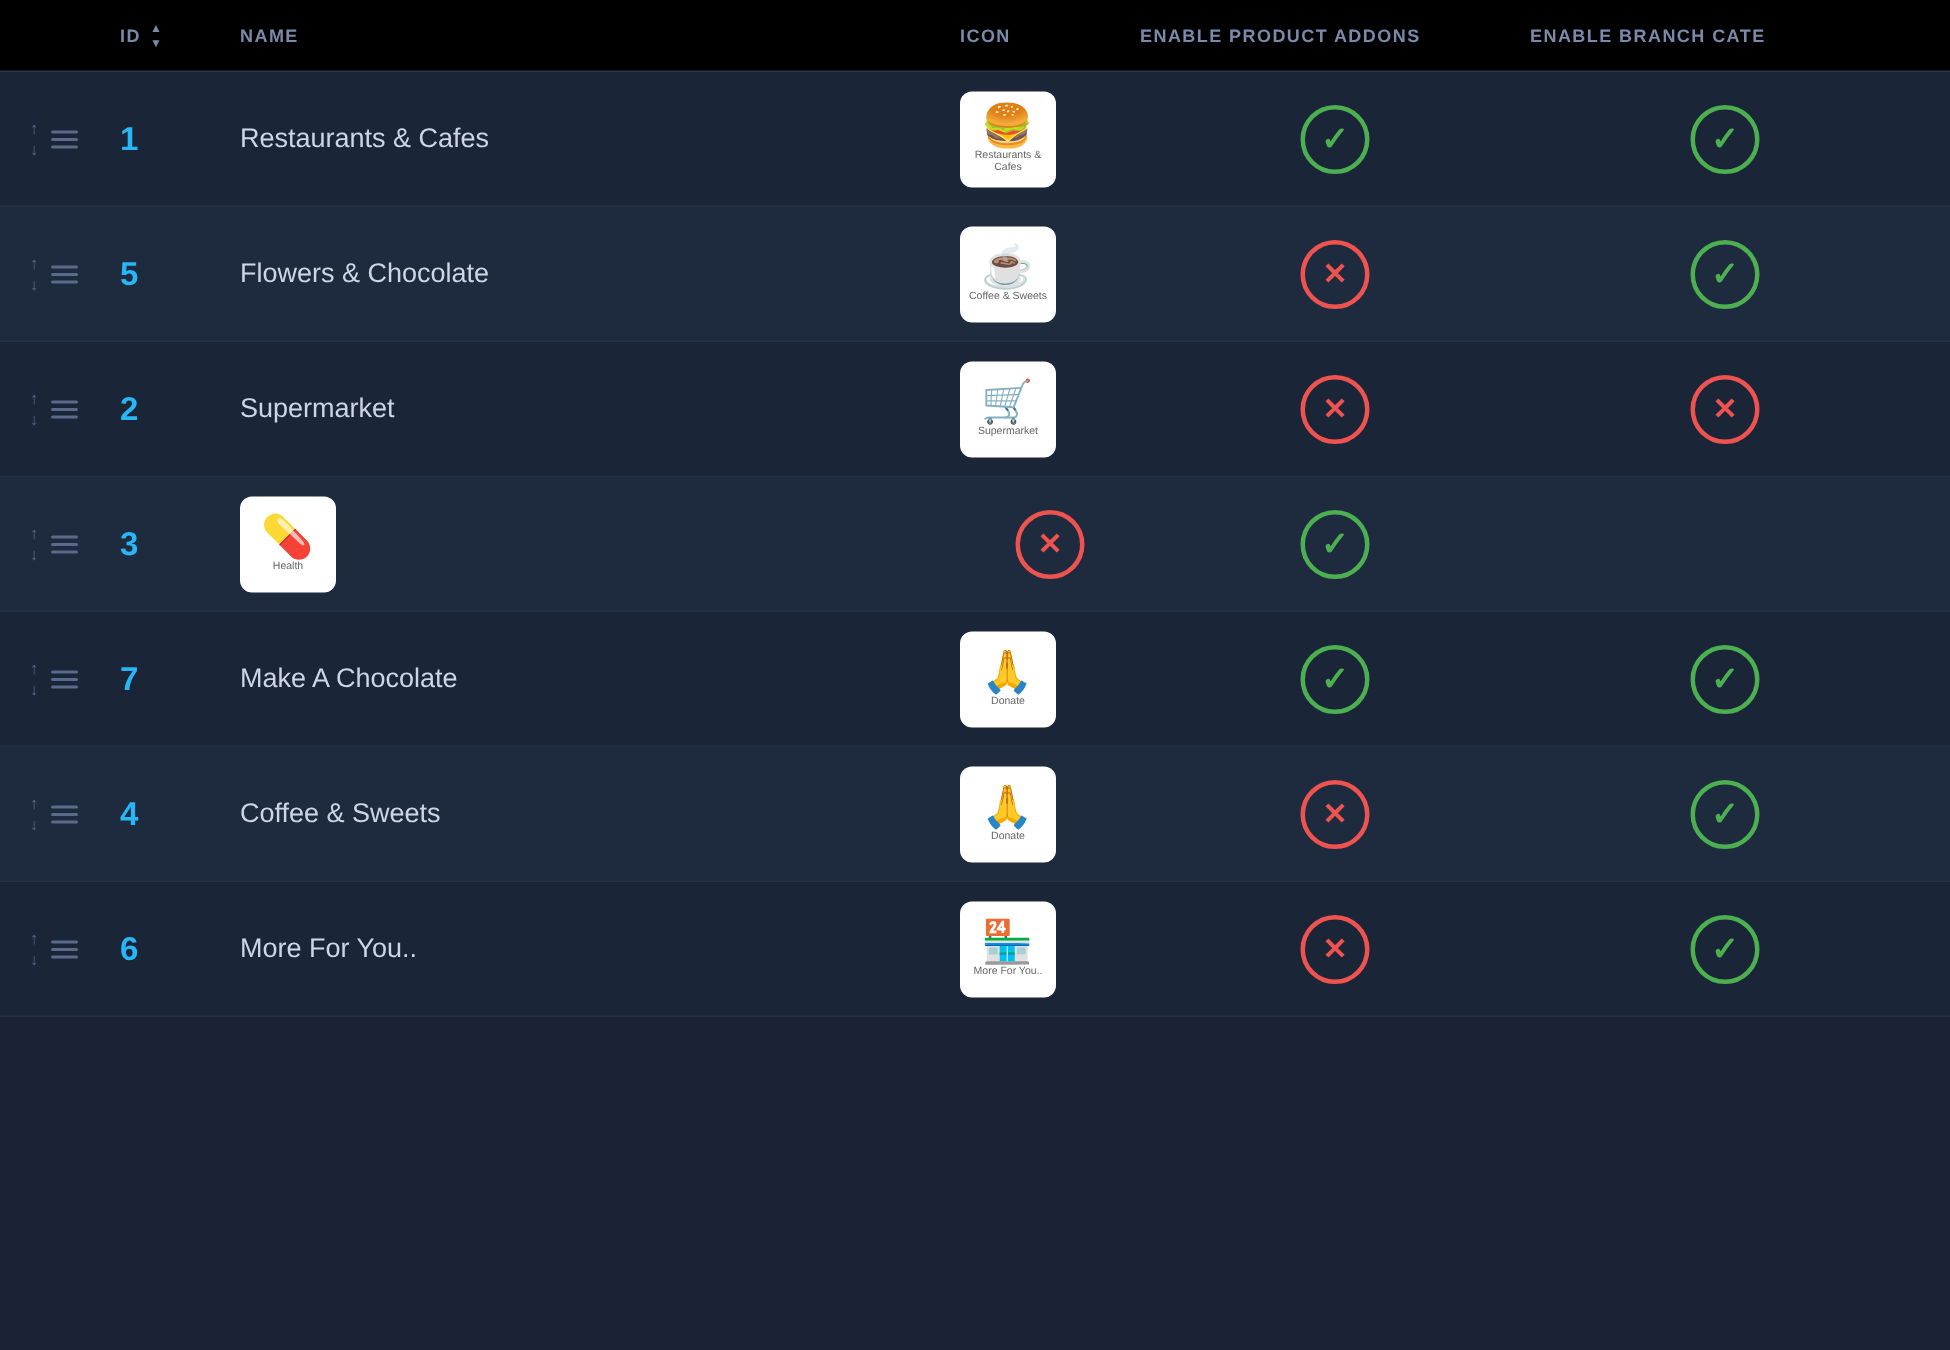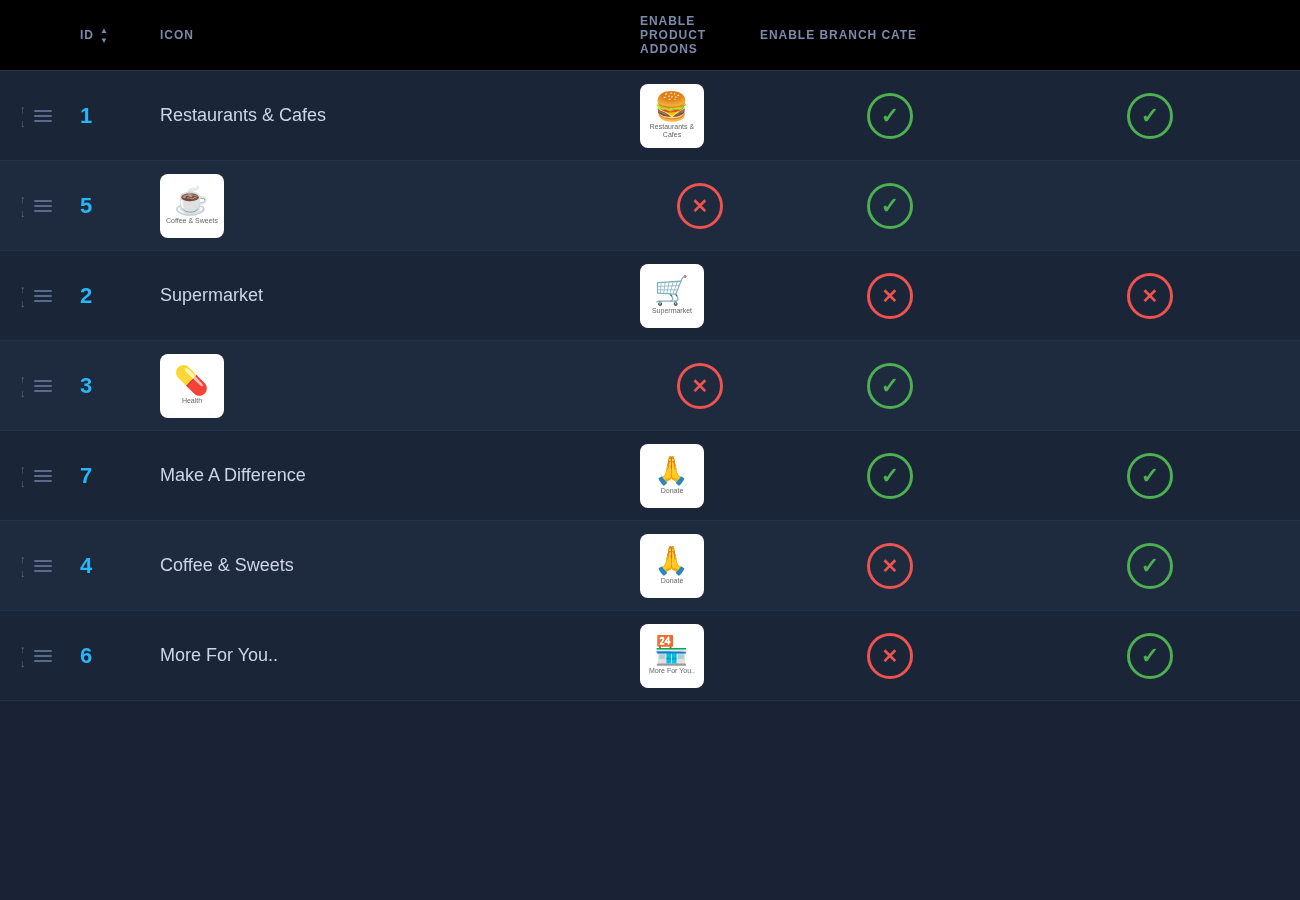--- a/index.html
+++ b/index.html
@@ -184,20 +184,21 @@
 
   <div class="table-header">
     <div class="col-label"></div>
     <div class="col-label col-id">
       <span>ID</span>
       <div class="sort-arrows">
         <span>▲</span>
         <span>▼</span>
       </div>
     </div>
+    <div class="col-label">NAME</div>
     <div class="col-label">ICON</div>
     <div class="col-label">ENABLE PRODUCT ADDONS</div>
     <div class="col-label">ENABLE BRANCH CATE</div>
   </div>
 
   <div id="table-body">
       <div class="table-row">
     <div class="drag-handle-cell">
       <div class="drag-arrows">
         <span>↑</span>
@@ -230,20 +231,21 @@
         <span>↑</span>
         <span>↓</span>
       </div>
       <div class="drag-lines">
         <span></span>
         <span></span>
         <span></span>
       </div>
     </div>
     <div class="row-id">5</div>
+    <div class="row-name">Flowers &amp; Chocolate</div>
     <div class="icon-cell">
       <div class="icon-box">
         <span class="icon-emoji">☕</span>
         <span class="icon-label">Coffee &amp; Sweets</span>
       </div>
     </div>
     <div class="status-cell">
       <div class="status-icon disabled"></div>
     </div>
     <div class="status-cell">
@@ -309,21 +311,21 @@
         <span>↑</span>
         <span>↓</span>
       </div>
       <div class="drag-lines">
         <span></span>
         <span></span>
         <span></span>
       </div>
     </div>
     <div class="row-id">7</div>
-    <div class="row-name">Make A Difference</div>
+    <div class="row-name">Make A Chocolate</div>
     <div class="icon-cell">
       <div class="icon-box">
         <span class="icon-emoji">🙏</span>
         <span class="icon-label">Donate</span>
       </div>
     </div>
     <div class="status-cell">
       <div class="status-icon enabled"></div>
     </div>
     <div class="status-cell">

